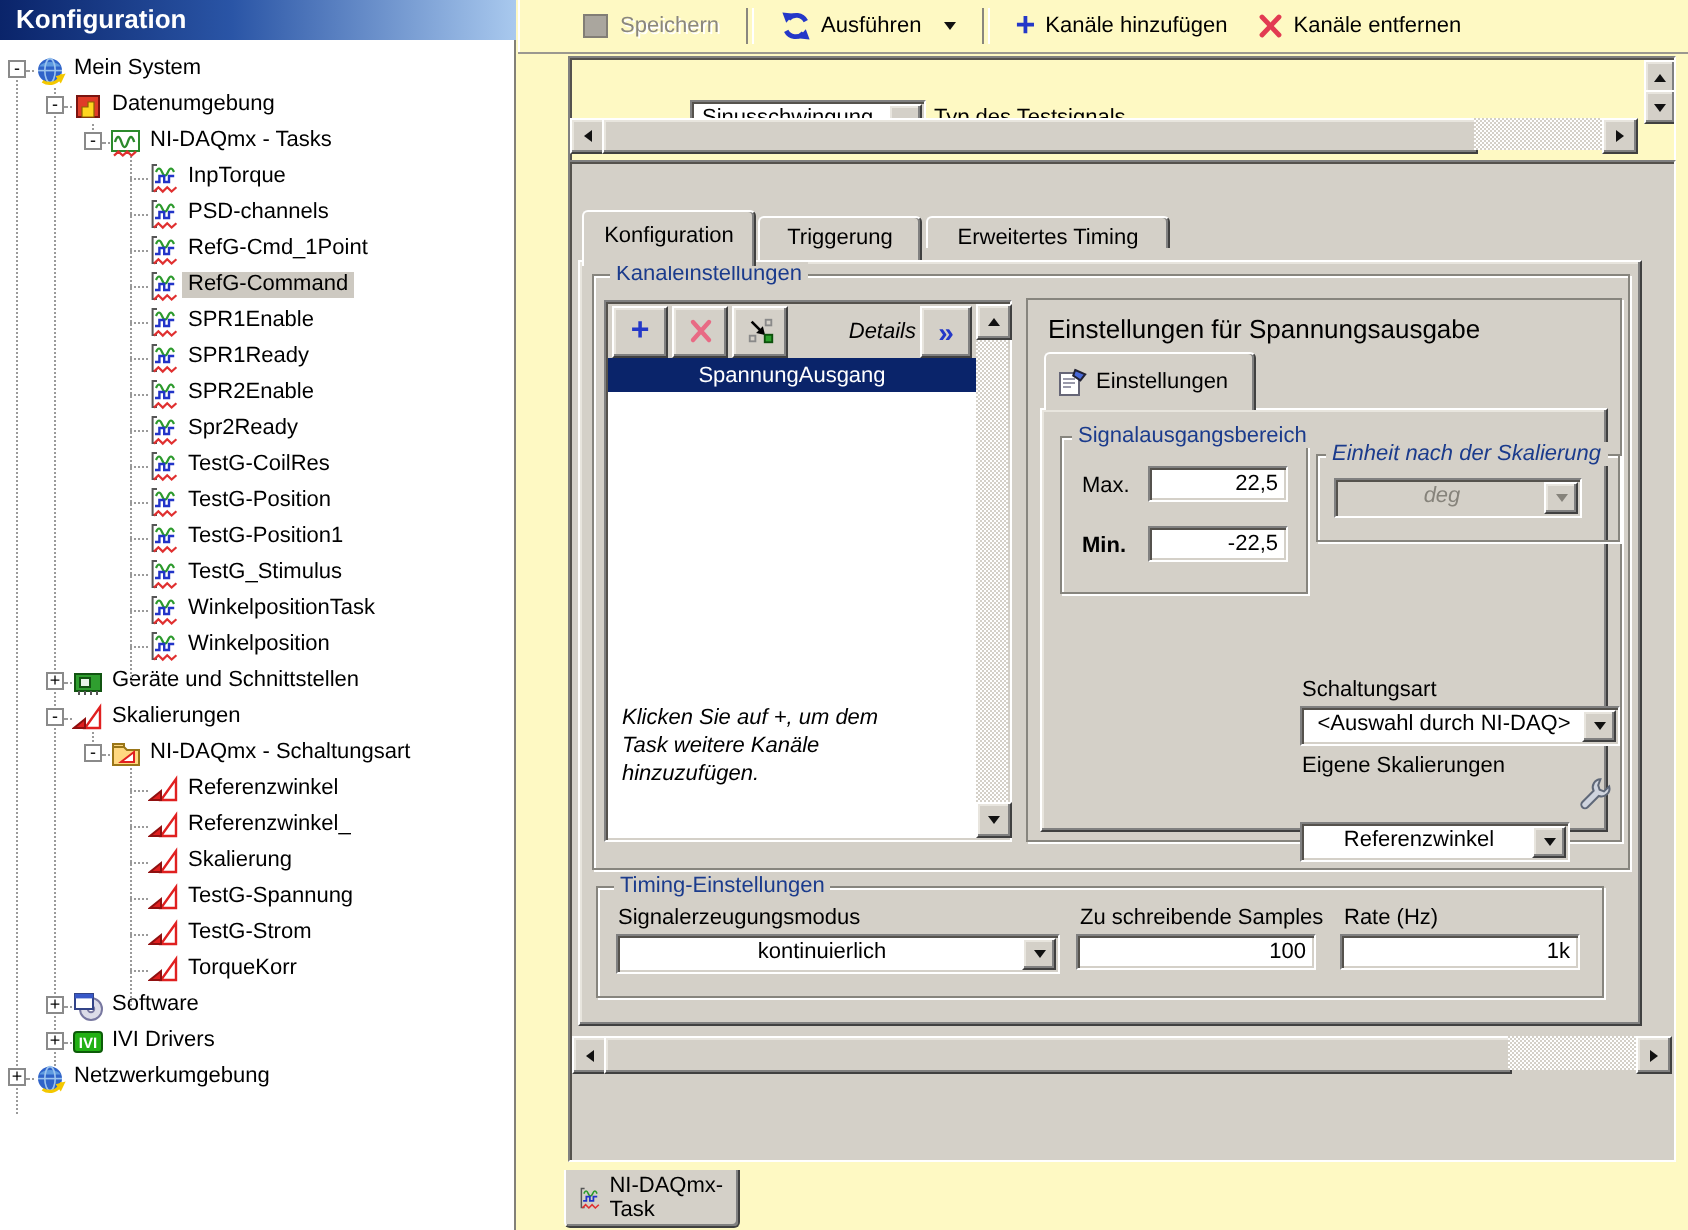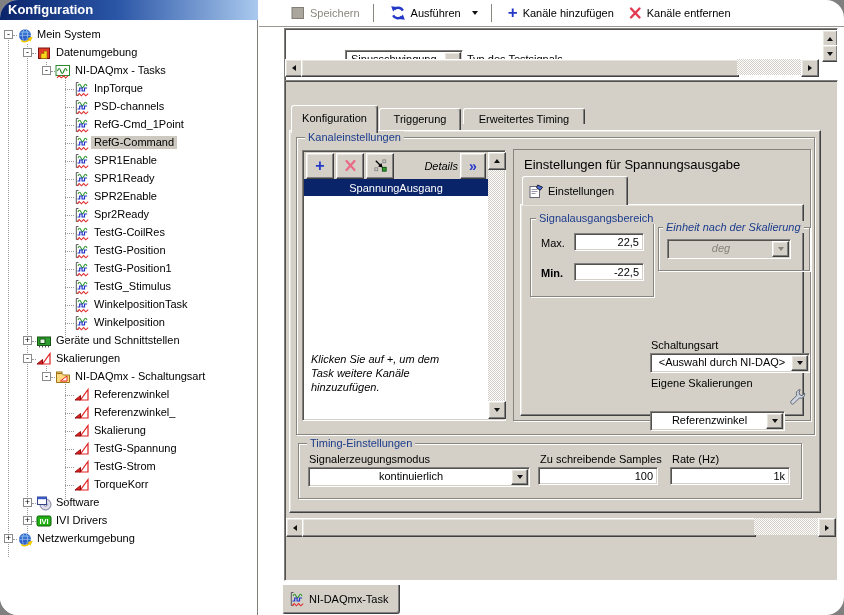--- a/index.html
+++ b/index.html
@@ -1,18 +1,18 @@
 <!DOCTYPE html>
 <html><head>
 <meta charset="utf-8">
 <style>
   html,body{margin:0;padding:0;background:#808080;}
-  #app{position:relative;width:844px;height:615px;background:#ffffff;
+  #app{position:relative;width:844px;height:615px;background:#fef9c3;
        font-family:"Liberation Sans","DejaVu Sans",sans-serif;font-size:11px;color:#000;
-       overflow:hidden;border-radius:18px;-webkit-font-smoothing:none;}
+       overflow:hidden;-webkit-font-smoothing:none;}
   .abs{position:absolute;}
   
   .raised{background:#d4d0c8;border:1px solid;border-color:#fff #404040 #404040 #fff;
           box-shadow:inset -1px -1px 0 #808080, inset 1px 1px 0 #e8e5de;}
   .sunk{border:1px solid;border-color:#808080 #fff #fff #808080;
         box-shadow:inset 1px 1px 0 #55524d;}
   .field{background:#fff;border:1px solid;border-color:#808080 #fff #fff #808080;
          box-shadow:inset 1px 1px 0 #55524d, inset -1px -1px 0 #d4d0c8;}
   .groupbox{border:1px solid #87857e;box-shadow:inset 1px 1px 0 #fff, 1px 1px 0 #fff;}
   .glabel{position:absolute;top:-7px;left:8px;background:#d4d0c8;padding:0 3px;color:#1b3b8c;}
@@ -572,21 +572,21 @@
           <span class="tl"></span>
         </div>
       <div class="sbtn raised" style="left:16px;top:0;width:452px;height:17px;"></div>
       <div class="sbtn dither" style="left:468px;top:0;width:64px;height:17px;"></div>
       <div class="sbtn raised ctr" style="left:532px;top:0;width:16px;height:17px;">
           <span class="tr"></span>
         </div>
     </div>
   </div>
 
-  <div class="btab" style="left:282px;top:585px;width:118px;height:29px;">
+  <div class="btab" style="left:282px;top:585px;width:88px;height:29px;">
     <svg width="16" height="16" viewBox="0 0 16 16">
       <path d="M4.5,1.5 h-2.2 v13 h2.2" fill="none" stroke="#555"></path>
       <path d="M4,5 q1.5,-3.5 3,0 t3,0 t3,0" fill="none" stroke="#2c9a2c" stroke-width="1.1"></path>
       <path d="M3.5,10 h2.2 v-3 h2.4 v3 h2.4 v-3 h2.6" fill="none" stroke="#2234c8" stroke-width="1.2"></path>
       <path d="M3,14.8 l2.2,-2.2 2.2,2.2 2.2,-2.2 2.2,2.2 2.4,-2.2" fill="none" stroke="#e03030" stroke-width="1.1"></path>
     </svg>
     <span>NI-DAQmx-Task</span>
   </div>
 
 </div>

